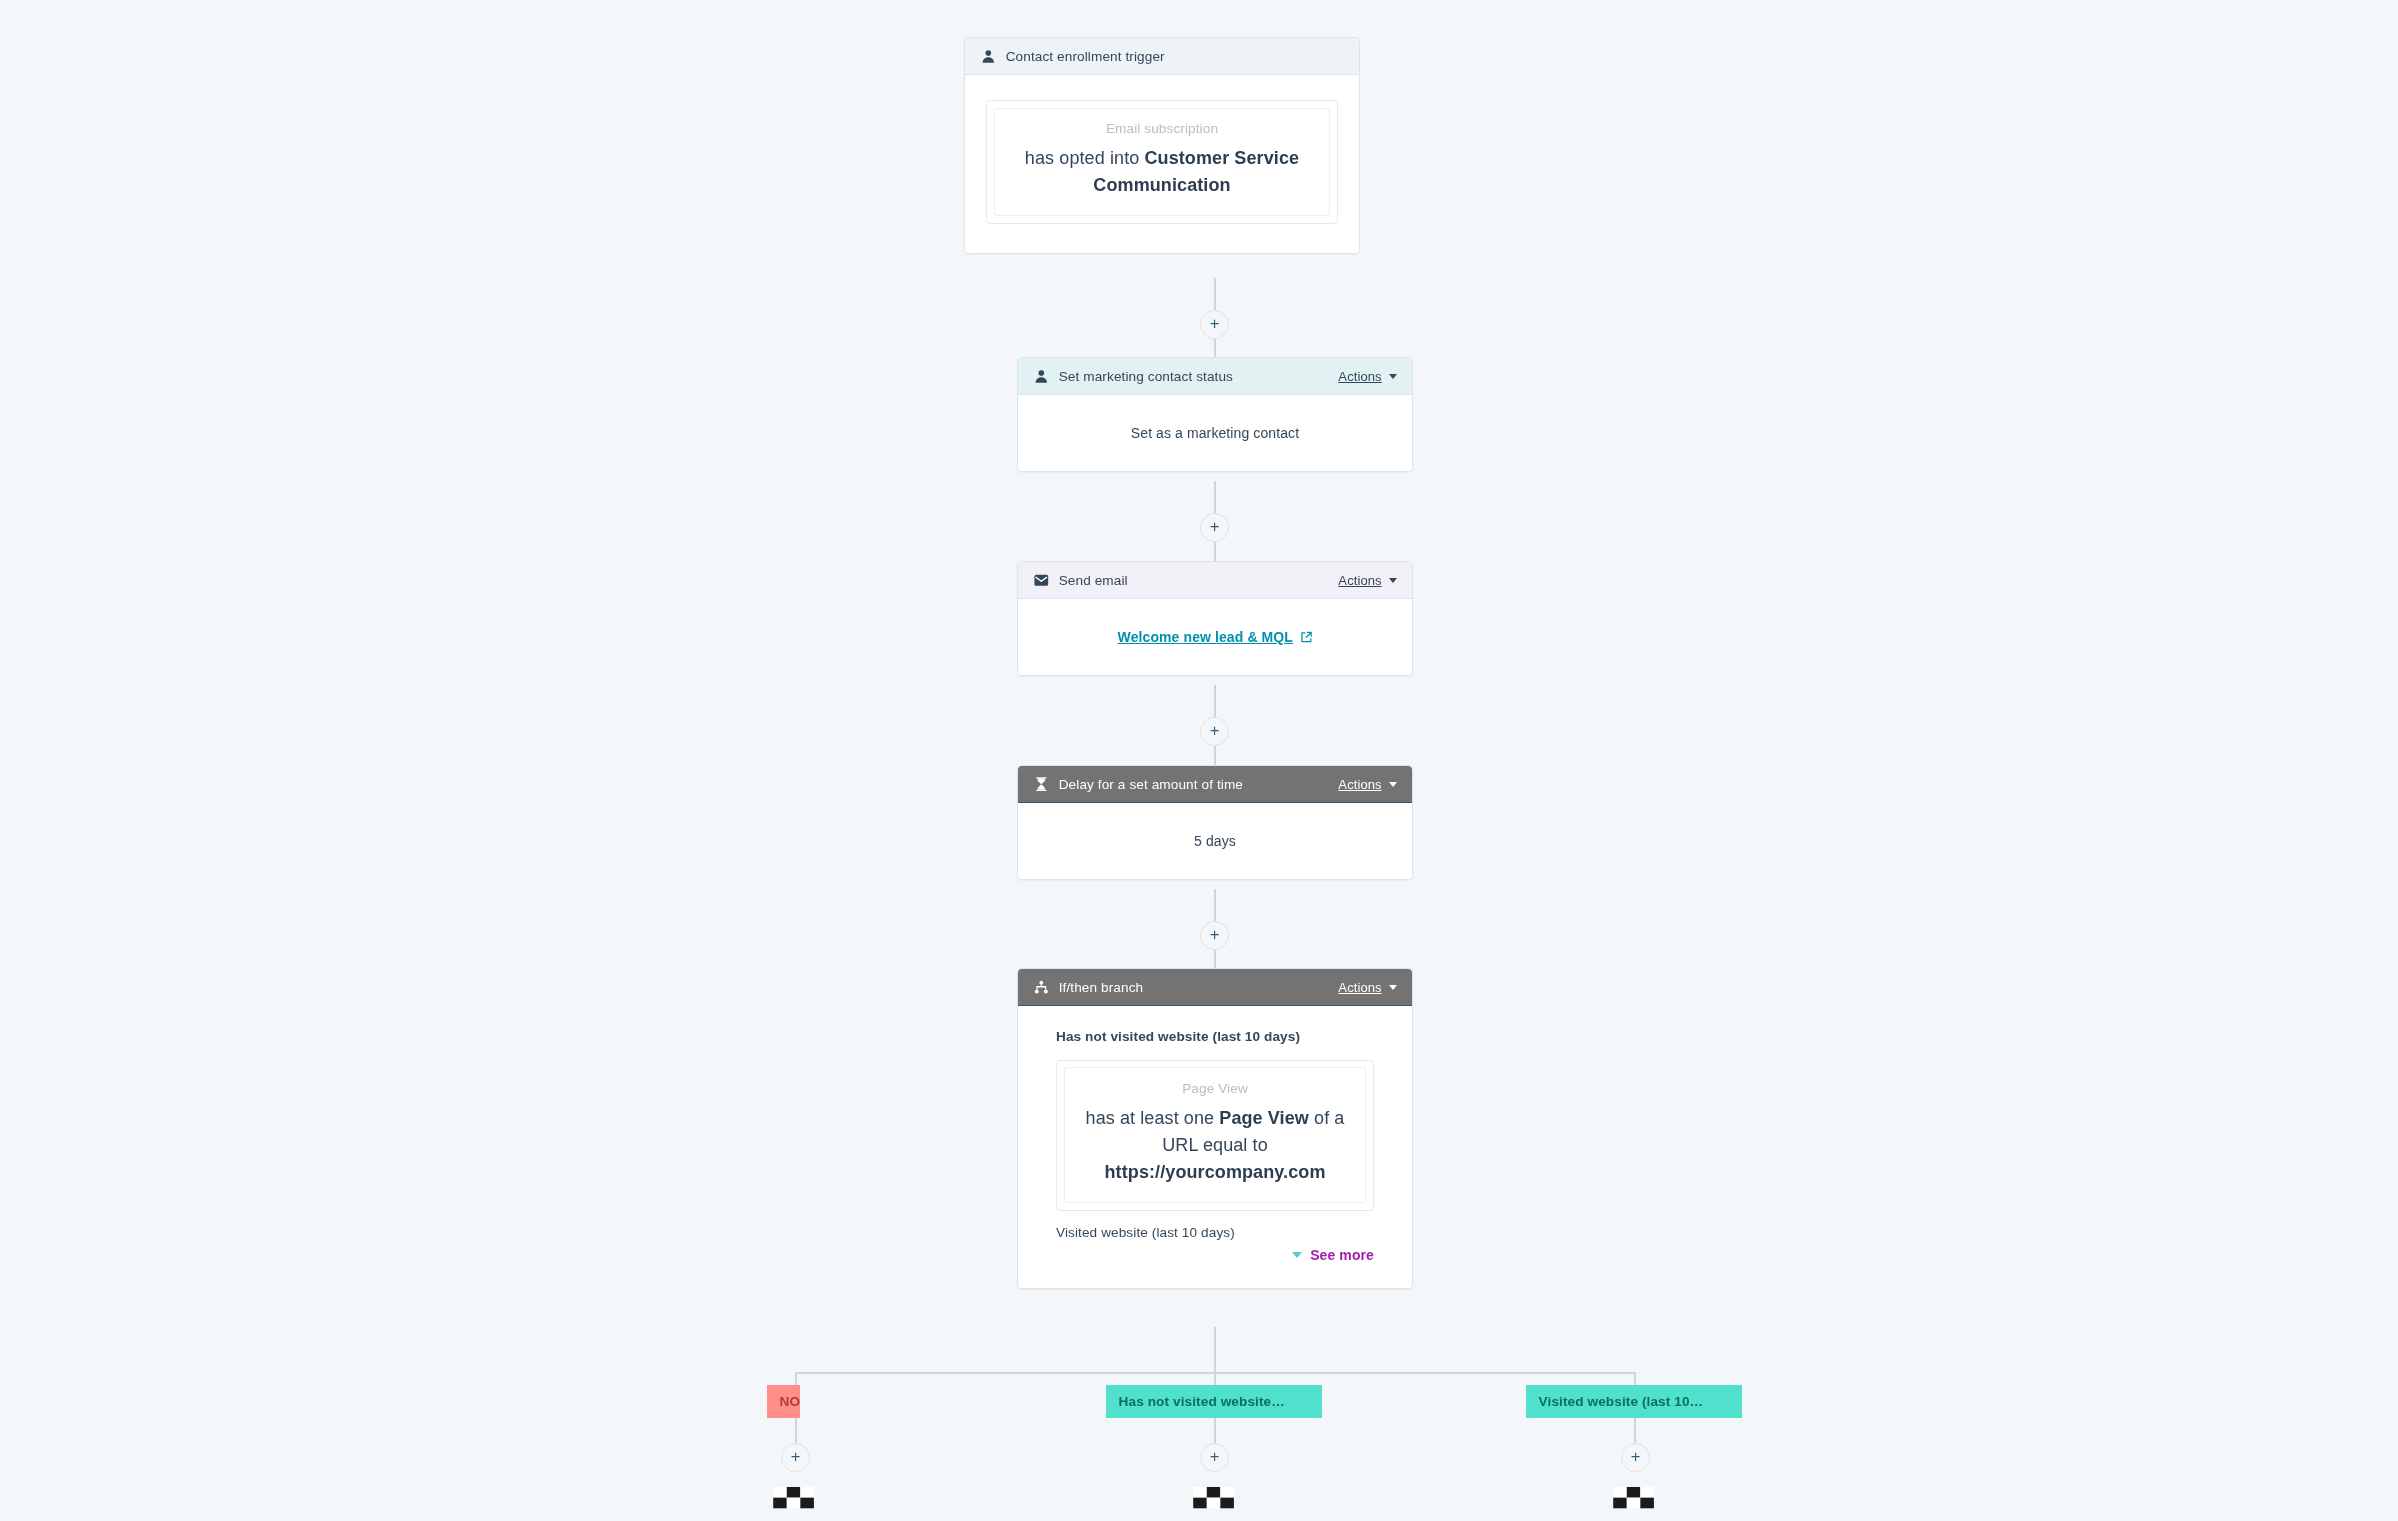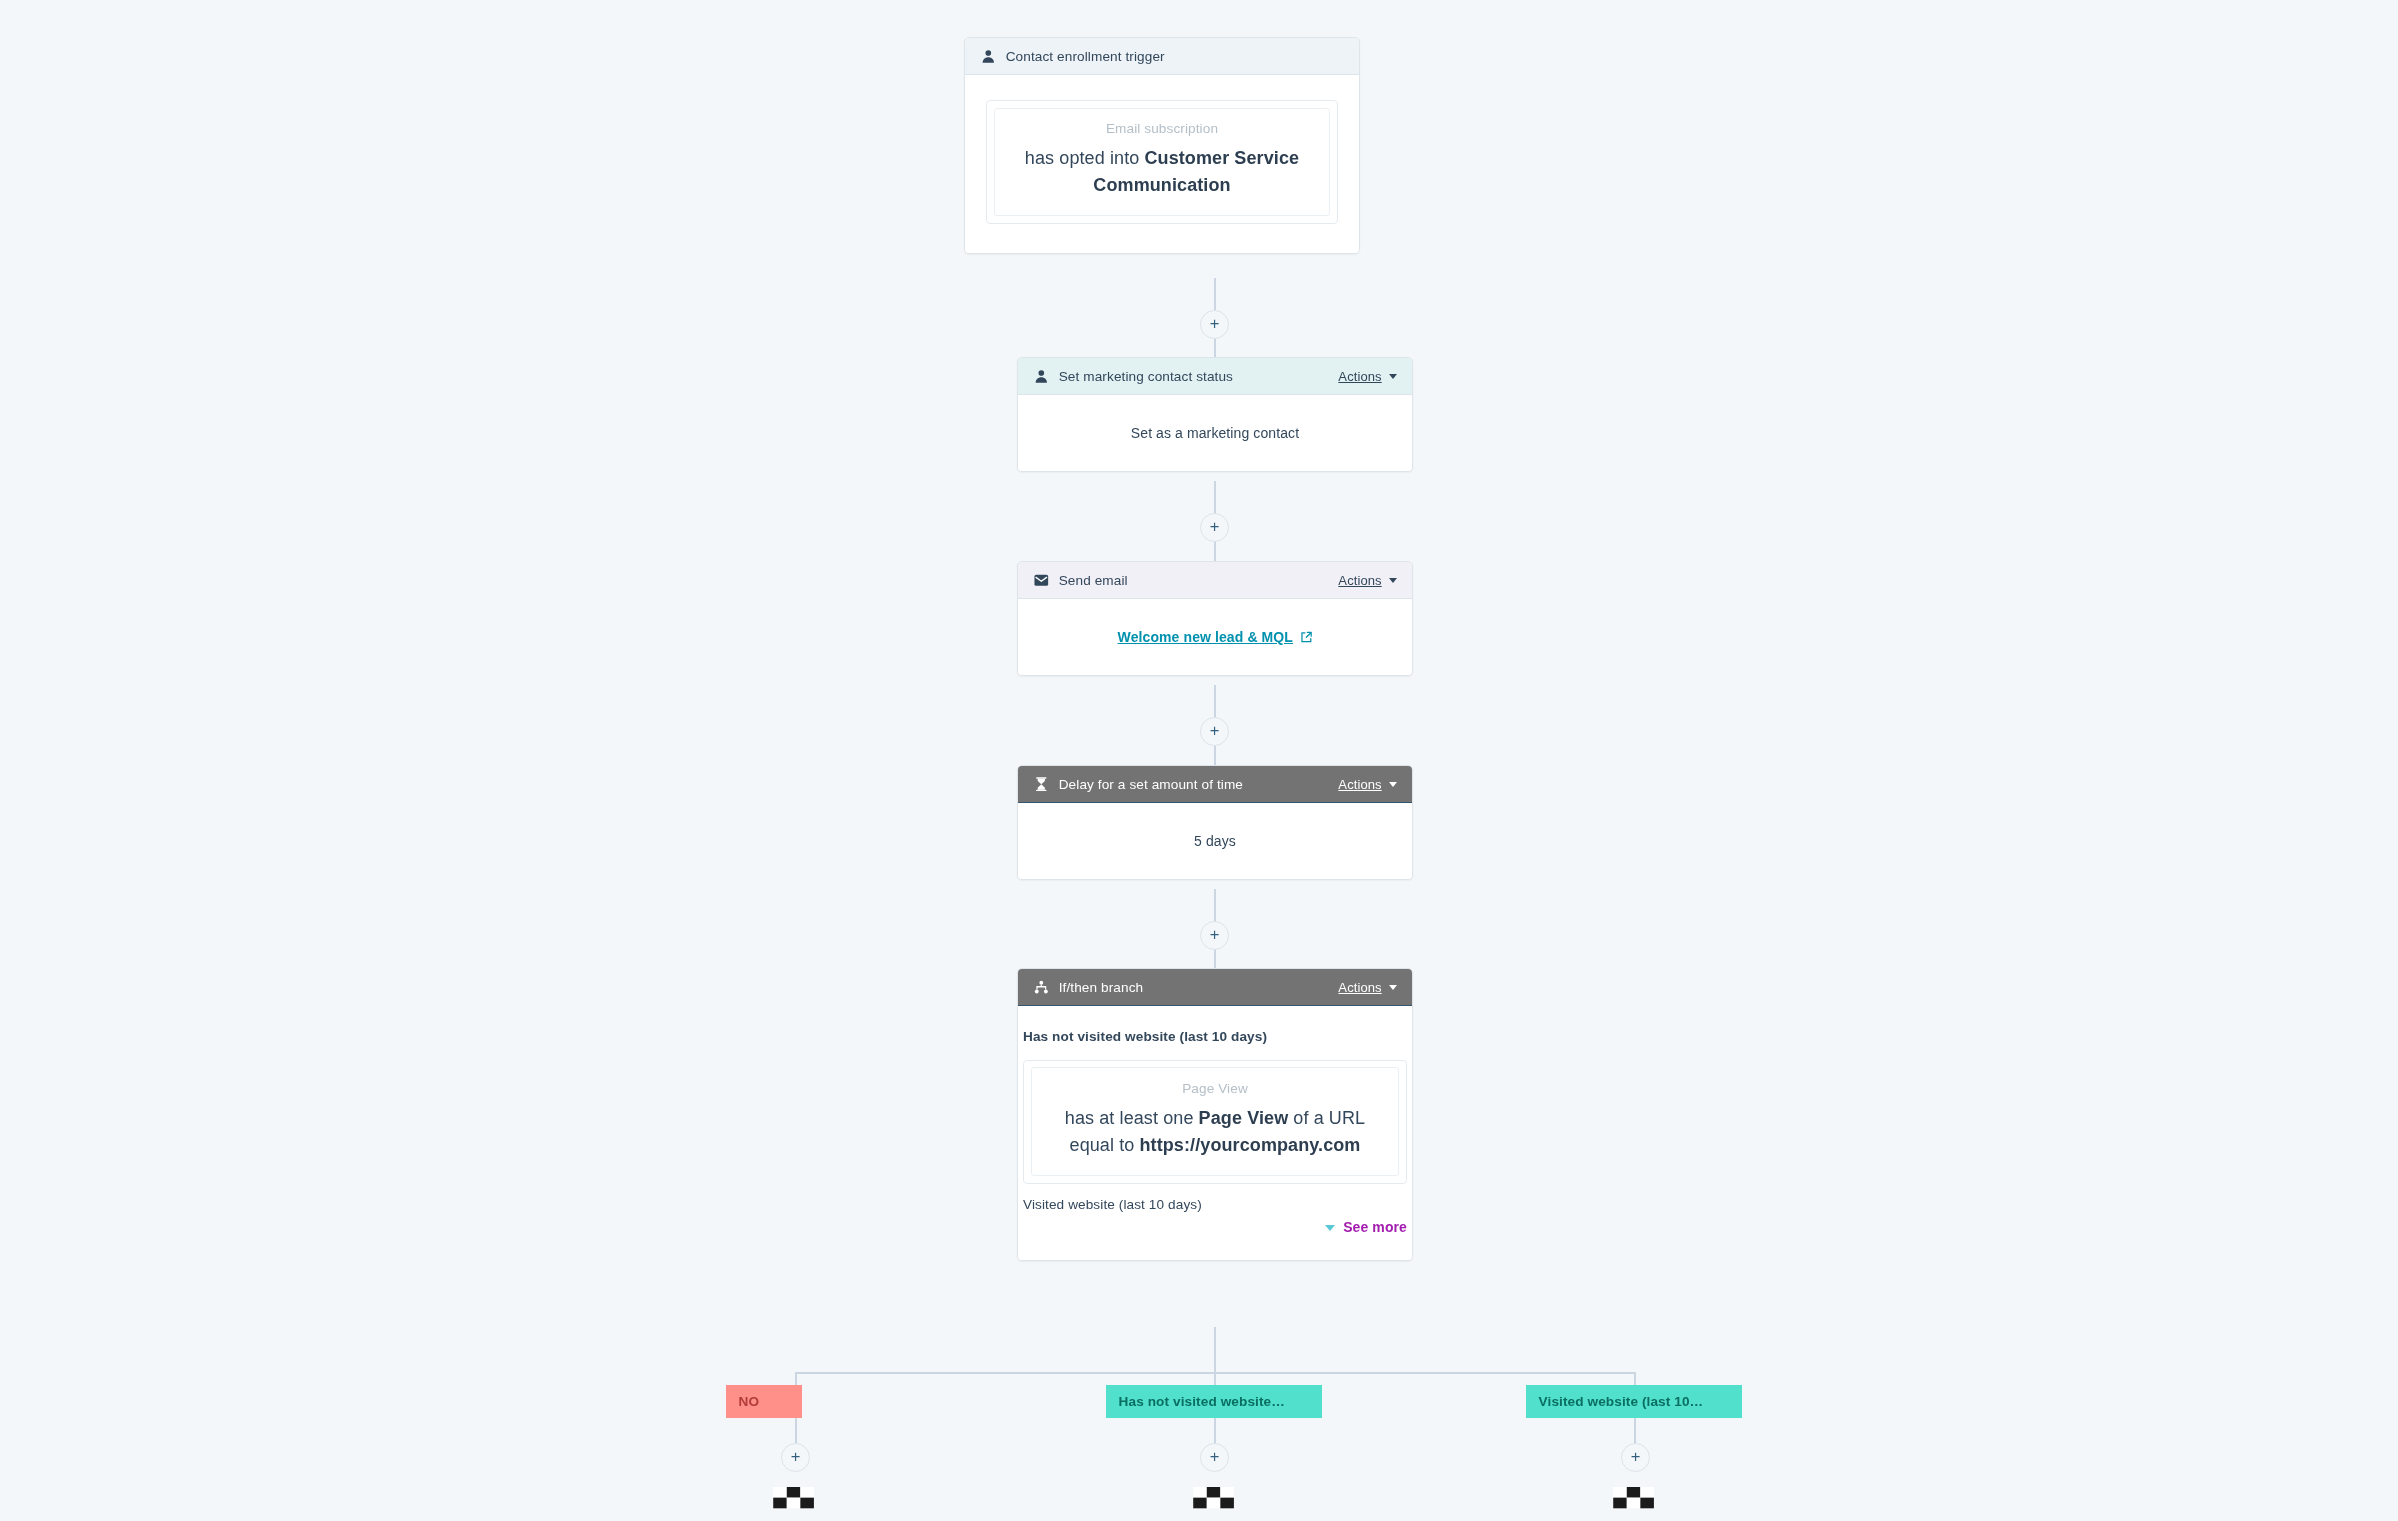--- a/index.html
+++ b/index.html
@@ -340,37 +340,37 @@
             <circle cx="13" cy="12.6" r="2.1" fill="#fff"></circle>
             <path d="M8 5.1v2.3M8 7.4H3.3v3.1M8 7.4h4.7v3.1" stroke="#fff" stroke-width="1.4" fill="none"></path>
           </svg>
       </span>
       <span class="hdr-title">If/then branch</span>
       <span class="actions">
         <span class="lbl">Actions</span>
         <span class="caret"></span>
       </span>
     </div>
-    <div class="card-body" style="padding:23px 5px 25px;">
+    <div class="card-body" style="padding:23px 38px 25px;">
       <div class="branch-label">Has not visited website (last 10 days)</div>
       <div class="filter-outer mt16">
         <div class="filter-inner">
           <div class="filter-prop">Page View</div>
           <div class="filter-text"><span>has at least one </span><b>Page View</b><span> of a URL equal to </span><b>https://yourcompany.com</b></div>
         </div>
       </div>
       <div class="branch-label plain mt14">Visited website (last 10 days)</div>
       <div class="see-more">
         <span class="chev"></span>
         <span>See more</span>
       </div>
     </div>
   </div>
 
-  <div class="chip chip-no" style="left:726px;  top:1385px; width:76px;">
+  <div class="chip chip-no" style="left:767px;  top:1385px; width:33px;">
       <span>NO</span>
     </div>
   <div class="chip chip-teal" style="left:1106px; top:1385px; width:216px;">
       <span>Has not visited website…</span>
     </div>
   <div class="chip chip-teal" style="left:1526px; top:1385px; width:216px;">
       <span>Visited website (last 10…</span>
     </div>
 
   <div class="plus-node" style="left:781px;  top:1443px;">

